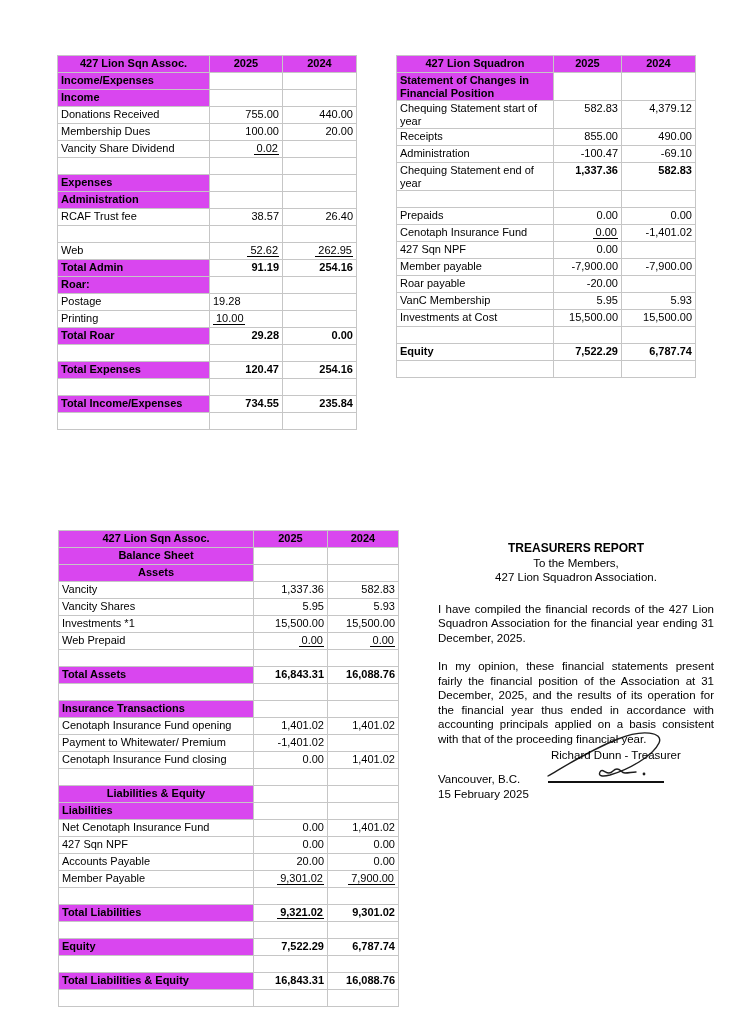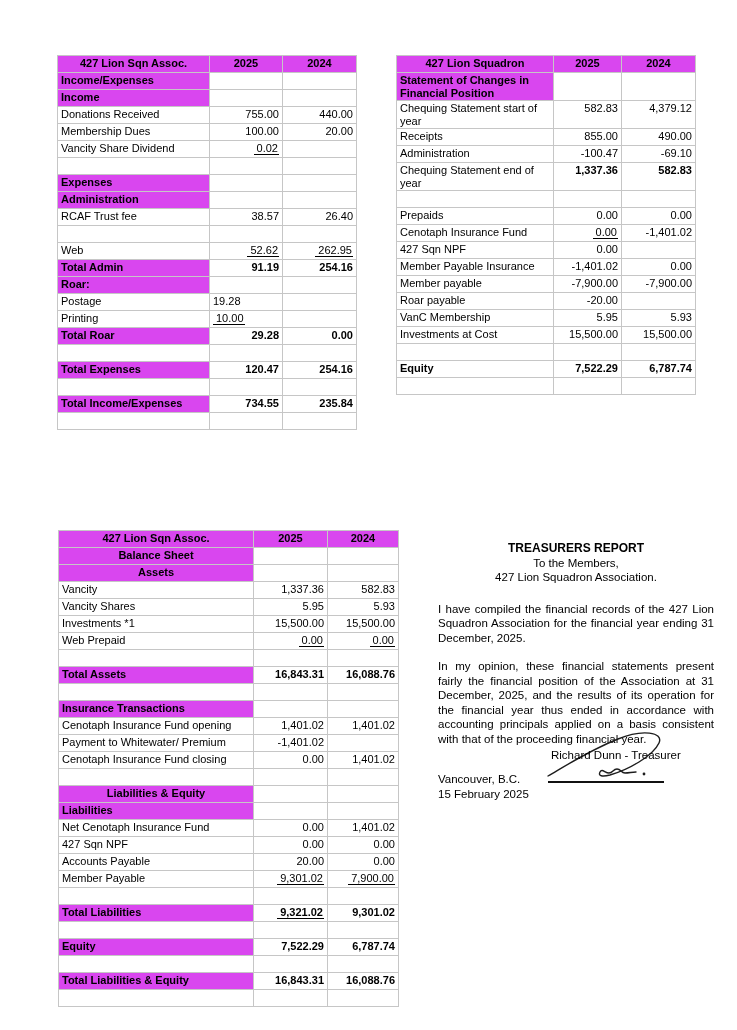--- a/index.html
+++ b/index.html
@@ -205,25 +205,20 @@
           <td class="lbl">Cenotaph Insurance Fund</td>
           <td class="num"><span class="u">0.00</span></td>
           <td class="num">-1,401.02</td>
         </tr>
         <tr>
           <td class="lbl">427 Sqn NPF</td>
           <td class="num">0.00</td>
           <td class="num"></td>
         </tr>
         <tr>
-          <td class="lbl">Member Payable Insurance</td>
-          <td class="num">-1,401.02</td>
-          <td class="num">0.00</td>
-        </tr>
-        <tr>
           <td class="lbl">Member payable</td>
           <td class="num">-7,900.00</td>
           <td class="num">-7,900.00</td>
         </tr>
         <tr>
           <td class="lbl">Roar payable</td>
           <td class="num">-20.00</td>
           <td class="num"></td>
         </tr>
         <tr>

